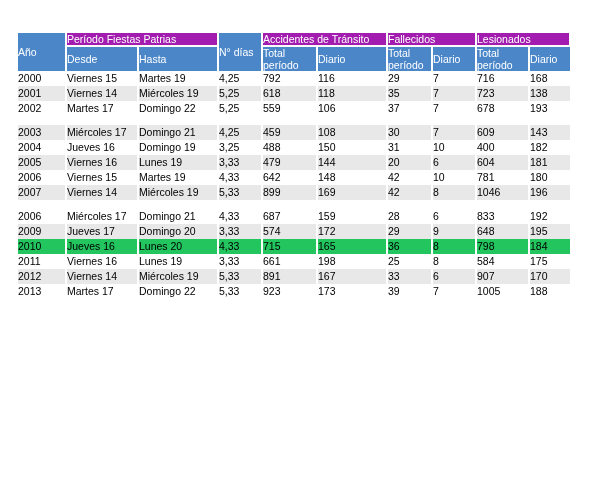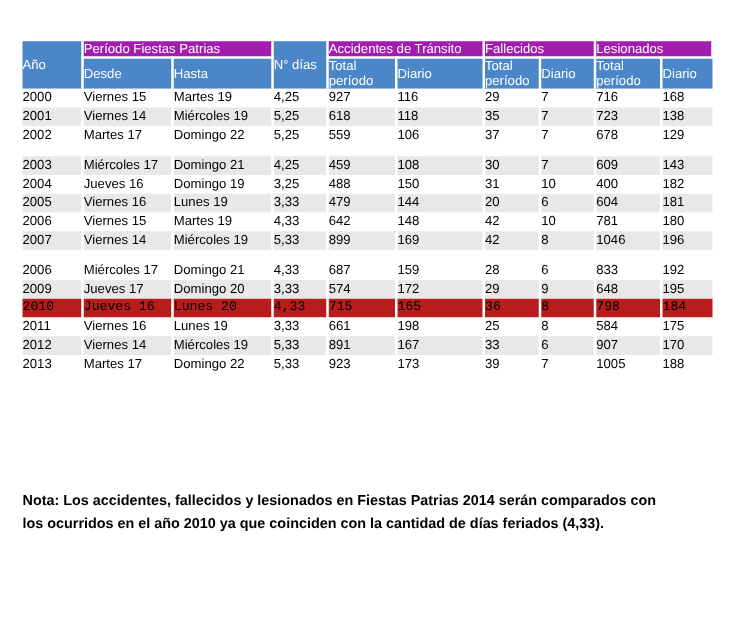--- a/index.html
+++ b/index.html
@@ -57,21 +57,21 @@
   }
   .rowcell {
     padding: 3px 4px 3px 5px;
     border-right: 2px solid #ffffff;
     line-height: 1.2;
     height: 15px;
   }
   .rowcell.last { border-right: none; }
   tr.band-white td { background: #ffffff; }
   tr.band-gray td { background: #e8e8e8; }
-  tr.highlight td { background: #b91c1c; color: #000000; font-family: Liberation Mono, monospace; }
+  tr.highlight td { background: #22c55e; color: #000000; }
   tr.spacer td {
     background: #ffffff;
     height: 9px;
     padding: 0;
     border-right: 2px solid #ffffff;
   }
   .note {
     position: absolute;
     left: 18px;
     top: 393px;
@@ -119,21 +119,21 @@
         <td class="hdr nb">Total período</td>
         <td class="hdr nb last">Diario</td>
       </tr>
     </thead>
     <tbody id="tbody">
         <tr class="band-white">
           <td class="rowcell">2000</td>
           <td class="rowcell">Viernes 15</td>
           <td class="rowcell">Martes 19</td>
           <td class="rowcell">4,25</td>
-          <td class="rowcell">927</td>
+          <td class="rowcell">792</td>
           <td class="rowcell">116</td>
           <td class="rowcell">29</td>
           <td class="rowcell">7</td>
           <td class="rowcell">716</td>
           <td class="rowcell last">168</td>
         </tr>
         <tr class="band-gray">
           <td class="rowcell">2001</td>
           <td class="rowcell">Viernes 14</td>
           <td class="rowcell">Miércoles 19</td>
@@ -148,21 +148,21 @@
         <tr class="band-white">
           <td class="rowcell">2002</td>
           <td class="rowcell">Martes 17</td>
           <td class="rowcell">Domingo 22</td>
           <td class="rowcell">5,25</td>
           <td class="rowcell">559</td>
           <td class="rowcell">106</td>
           <td class="rowcell">37</td>
           <td class="rowcell">7</td>
           <td class="rowcell">678</td>
-          <td class="rowcell last">129</td>
+          <td class="rowcell last">193</td>
         </tr>
         <tr class="spacer">
           <td></td>
           <td></td>
           <td></td>
           <td></td>
           <td></td>
           <td></td>
           <td></td>
           <td></td>
@@ -309,18 +309,14 @@
           <td class="rowcell">923</td>
           <td class="rowcell">173</td>
           <td class="rowcell">39</td>
           <td class="rowcell">7</td>
           <td class="rowcell">1005</td>
           <td class="rowcell last">188</td>
         </tr>
       </tbody>
   </table>
 
-  <div class="note">
-    <div>Nota: Los accidentes, fallecidos y lesionados en Fiestas Patrias 2014 serán comparados con</div>
-    <div>los ocurridos en el año 2010 ya que coinciden con la cantidad de días feriados (4,33).</div>
-  </div>
 
 </div>
 
 </body></html>

